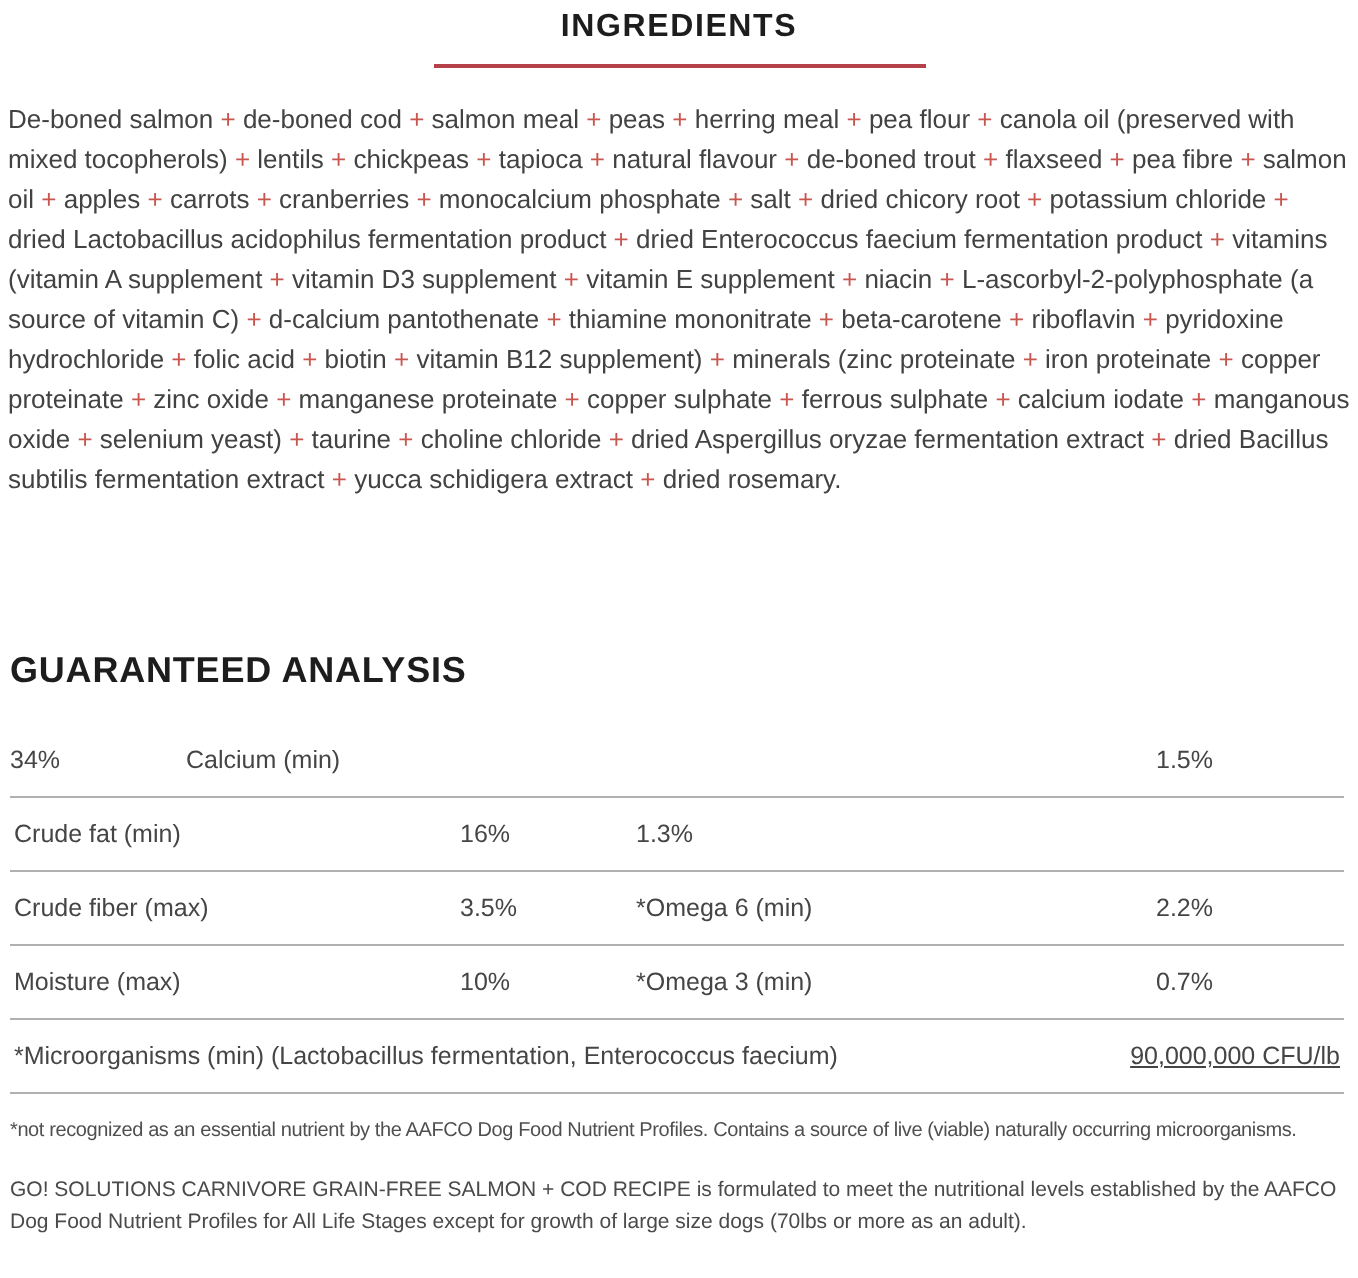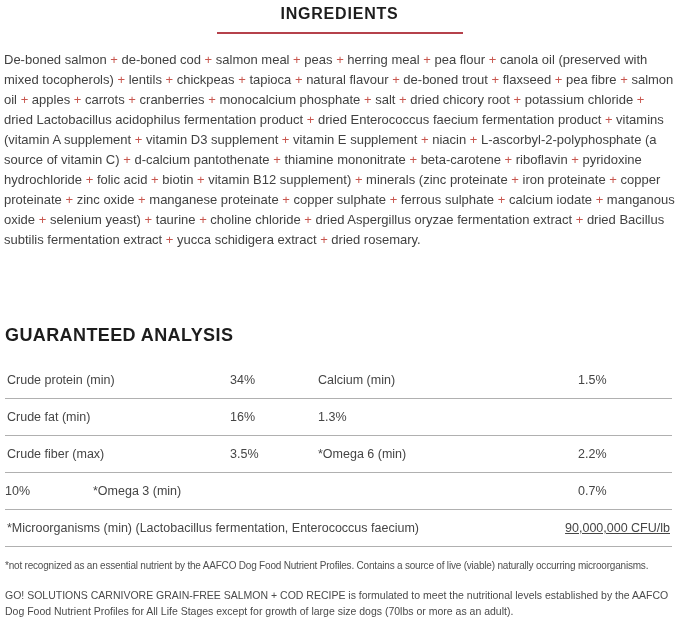--- a/index.html
+++ b/index.html
@@ -89,37 +89,37 @@
   <h1 class="ing-title">INGREDIENTS</h1>
 
   <div class="red-divider"></div>
 
   <p class="ingredients"><span class="ingredient">De-boned salmon</span><span class="plus"> + </span><span class="ingredient">de-boned cod</span><span class="plus"> + </span><span class="ingredient">salmon meal</span><span class="plus"> + </span><span class="ingredient">peas</span><span class="plus"> + </span><span class="ingredient">herring meal</span><span class="plus"> + </span><span class="ingredient">pea flour</span><span class="plus"> + </span><span class="ingredient">canola oil (preserved with mixed tocopherols)</span><span class="plus"> + </span><span class="ingredient">lentils</span><span class="plus"> + </span><span class="ingredient">chickpeas</span><span class="plus"> + </span><span class="ingredient">tapioca</span><span class="plus"> + </span><span class="ingredient">natural flavour</span><span class="plus"> + </span><span class="ingredient">de-boned trout</span><span class="plus"> + </span><span class="ingredient">flaxseed</span><span class="plus"> + </span><span class="ingredient">pea fibre</span><span class="plus"> + </span><span class="ingredient">salmon oil</span><span class="plus"> + </span><span class="ingredient">apples</span><span class="plus"> + </span><span class="ingredient">carrots</span><span class="plus"> + </span><span class="ingredient">cranberries</span><span class="plus"> + </span><span class="ingredient">monocalcium phosphate</span><span class="plus"> + </span><span class="ingredient">salt</span><span class="plus"> + </span><span class="ingredient">dried chicory root</span><span class="plus"> + </span><span class="ingredient">potassium chloride</span><span class="plus"> + </span><span class="ingredient">dried Lactobacillus acidophilus fermentation product</span><span class="plus"> + </span><span class="ingredient">dried Enterococcus faecium fermentation product</span><span class="plus"> + </span><span class="ingredient">vitamins (vitamin A supplement</span><span class="plus"> + </span><span class="ingredient">vitamin D3 supplement</span><span class="plus"> + </span><span class="ingredient">vitamin E supplement</span><span class="plus"> + </span><span class="ingredient">niacin</span><span class="plus"> + </span><span class="ingredient">L-ascorbyl-2-polyphosphate (a source of vitamin C)</span><span class="plus"> + </span><span class="ingredient">d-calcium pantothenate</span><span class="plus"> + </span><span class="ingredient">thiamine mononitrate</span><span class="plus"> + </span><span class="ingredient">beta-carotene</span><span class="plus"> + </span><span class="ingredient">riboflavin</span><span class="plus"> + </span><span class="ingredient">pyridoxine hydrochloride</span><span class="plus"> + </span><span class="ingredient">folic acid</span><span class="plus"> + </span><span class="ingredient">biotin</span><span class="plus"> + </span><span class="ingredient">vitamin B12 supplement)</span><span class="plus"> + </span><span class="ingredient">minerals (zinc proteinate</span><span class="plus"> + </span><span class="ingredient">iron proteinate</span><span class="plus"> + </span><span class="ingredient">copper proteinate</span><span class="plus"> + </span><span class="ingredient">zinc oxide</span><span class="plus"> + </span><span class="ingredient">manganese proteinate</span><span class="plus"> + </span><span class="ingredient">copper sulphate</span><span class="plus"> + </span><span class="ingredient">ferrous sulphate</span><span class="plus"> + </span><span class="ingredient">calcium iodate</span><span class="plus"> + </span><span class="ingredient">manganous oxide</span><span class="plus"> + </span><span class="ingredient">selenium yeast)</span><span class="plus"> + </span><span class="ingredient">taurine</span><span class="plus"> + </span><span class="ingredient">choline chloride</span><span class="plus"> + </span><span class="ingredient">dried Aspergillus oryzae fermentation extract</span><span class="plus"> + </span><span class="ingredient">dried Bacillus subtilis fermentation extract</span><span class="plus"> + </span><span class="ingredient">yucca schidigera extract</span><span class="plus"> + </span><span class="ingredient">dried rosemary.</span></p>
 
   <h2 class="ga-title">GUARANTEED ANALYSIS</h2>
 
   <div class="ga-table">
       <div class="ga-row">
-        <span class="c-label-left">Crude protein (min)</span>
         <span class="c-value-left">34%</span>
         <span class="c-label-right">Calcium (min)</span>
         <span class="c-value-right">1.5%</span>
       </div>
       <div class="ga-row">
         <span class="c-label-left">Crude fat (min)</span>
         <span class="c-value-left">16%</span>
         <span class="c-value-right">1.3%</span>
       </div>
       <div class="ga-row">
         <span class="c-label-left">Crude fiber (max)</span>
         <span class="c-value-left">3.5%</span>
         <span class="c-label-right">*Omega 6 (min)</span>
         <span class="c-value-right">2.2%</span>
       </div>
       <div class="ga-row">
+        <span class="c-label-left">Moisture (max)</span>
         <span class="c-value-left">10%</span>
         <span class="c-label-right">*Omega 3 (min)</span>
         <span class="c-value-right">0.7%</span>
       </div>
       <div class="ga-row full">
         <span class="c-label-full">*Microorganisms (min) (Lactobacillus fermentation, Enterococcus faecium)</span>
         <span class="c-value-full">90,000,000 CFU/lb</span>
       </div>
     </div>
 

